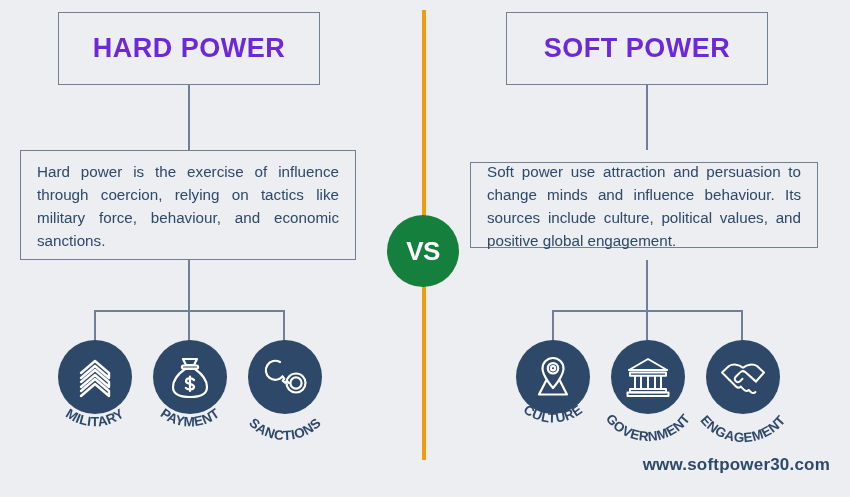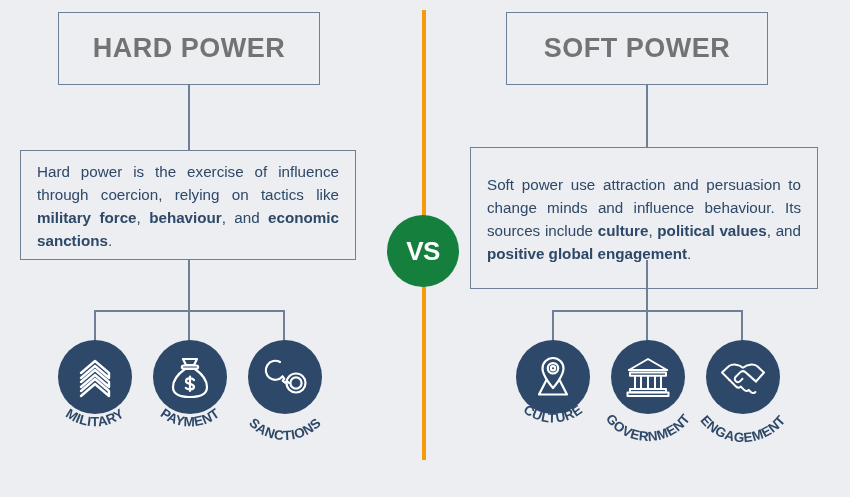--- a/index.html
+++ b/index.html
@@ -20,21 +20,21 @@
   .title-box{
     position:absolute;
     border:1.5px solid #6e7f96;
     background:#eceef1;
     display:flex; align-items:center; justify-content:center;
   }
   .title-box .title-text{
     font-size:27px;
     font-weight:bold;
     letter-spacing:0.5px;
-    color:#737373;
+    color:#6d28d9;
     white-space:nowrap;
   }
   #title-box-hard{ left:58px;  top:12px; width:262px; height:73px; }
   #title-box-soft{ left:506px; top:12px; width:262px; height:73px; }
 
   
   .desc-box{
     position:absolute;
     border:1.5px solid #6e7f96;
     background:#eceef1;
@@ -42,23 +42,23 @@
     display:flex; align-items:center;
   }
   .desc-text{
     font-size:15.2px;
     line-height:1.52;
     color:#2d4868;
     text-align:justify;
     text-align-last:left;
     width:100%;
   }
-  .desc-text b{ font-weight:bold; }
+  .desc-text b{ font-weight:normal; }
   #desc-box-hard{ left:20px;  top:150px; width:336px; height:110px; }
-  #desc-box-soft{ left:470px; top:147px; width:348px; height:142px; }
+  #desc-box-soft{ left:470px; top:162px; width:348px; height:86px; }
 
   
   .connector{ position:absolute; background:#6e7f96; }
   .v-line{ width:1.5px; }
   .h-line{ height:1.5px; }
 
   
   #divider-line{
     position:absolute;
     left:422px; top:10px;
@@ -275,14 +275,15 @@
       </svg>
     </div>
     <svg class="arc-label" viewBox="0 0 120 88">
       <defs>
           <path id="arcEngagement" d="M 6,26 A 54,54 0 0 0 114,26" fill="none"></path>
         </defs>
       <text text-anchor="middle"><textPath href="#arcEngagement" startOffset="50%">ENGAGEMENT</textPath></text>
     </svg>
   </div>
 
+  <div id="footer-url">www.softpower30.com</div>
 
 </div>
 
 </body></html>

